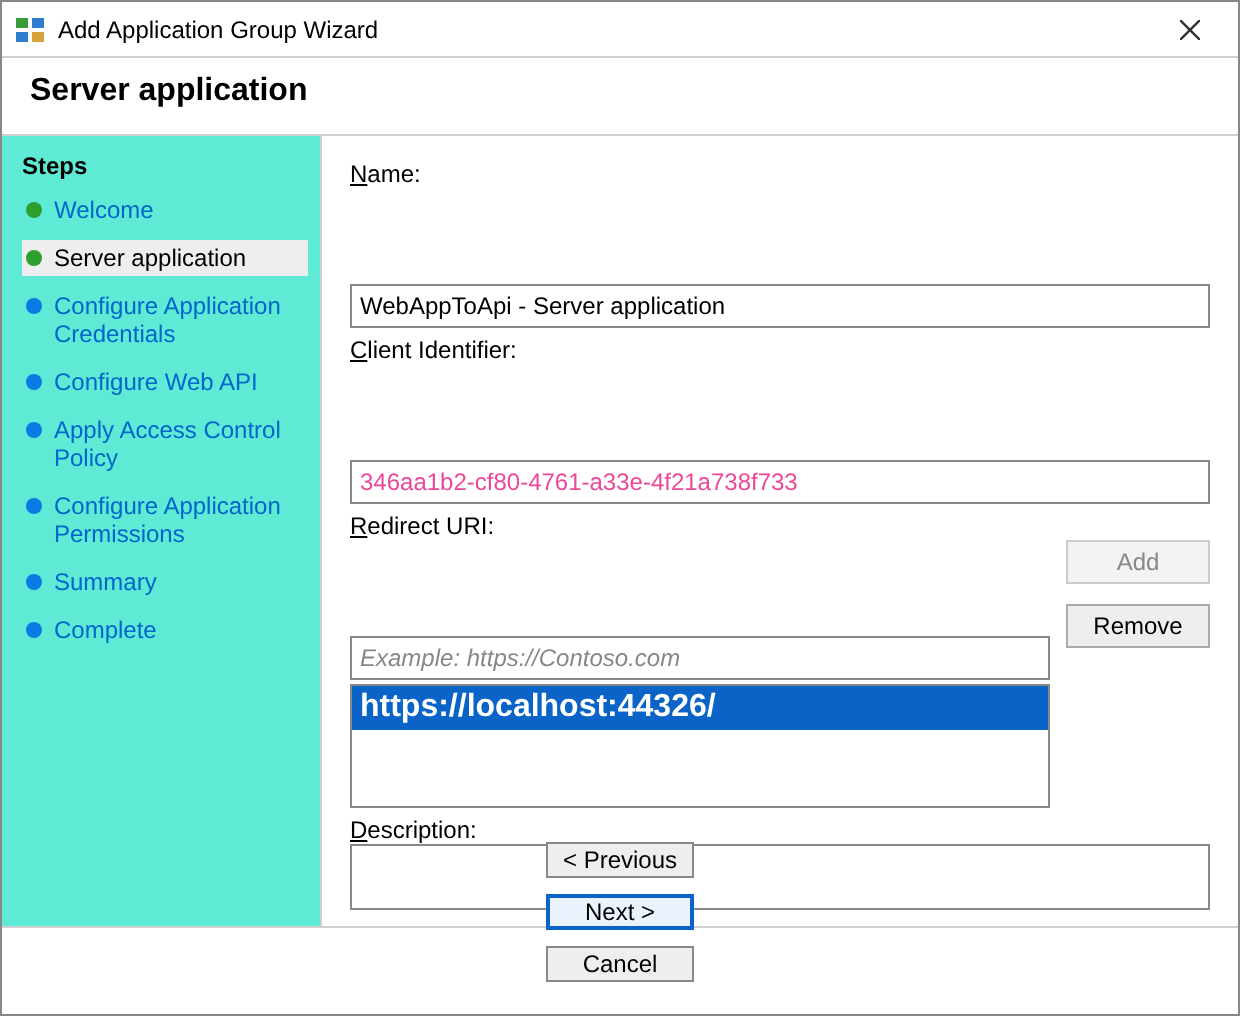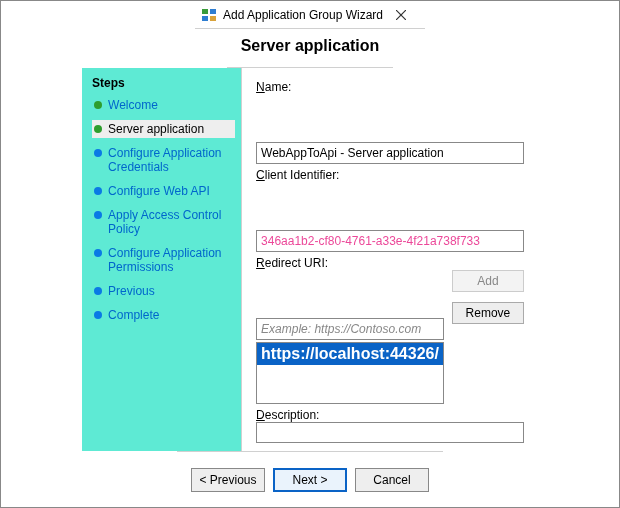--- a/index.html
+++ b/index.html
@@ -9,21 +9,20 @@
     font-family: "Segoe UI", Tahoma, sans-serif;
     font-size:12px;
     color:#000;
     background:#fff;
   }
   .window {
     width:620px; height:508px;
     border:1px solid #888;
     display:flex; flex-direction:column;
     background:#fff;
-    align-items:center;
   }
   
   .titlebar {
     height:28px;
     display:flex; align-items:center;
     padding:0 6px;
     border-bottom:1px solid #d0d0d0;
   }
   .titlebar .app-icon {
     width:16px; height:16px;
@@ -137,25 +136,26 @@
     width:100%;
     border:1px solid #888;
     height:58px;
     resize:none;
     font-family:inherit;
     font-size:12px;
     padding:3px 4px;
   }
   
   .footer {
-    height:56px;
+    height:44px;
     border-top:1px solid #d0d0d0;
     display:flex; align-items:center; justify-content:flex-end;
-    padding:0 14px;
+    padding:16px 14px;
     gap:8px;
+    flex-direction:column;
   }
   .footer button {
     min-width:74px; height:24px;
     border:1px solid #888;
     background:#eee;
     font-size:12px;
     font-family:inherit;
     cursor:default;
   }
   .footer button.default {
@@ -216,21 +216,21 @@
       <div class="step">
         <span class="bullet"></span>
         <span class="label">Apply Access Control Policy</span>
       </div>
       <div class="step">
         <span class="bullet"></span>
         <span class="label">Configure Application Permissions</span>
       </div>
       <div class="step">
         <span class="bullet"></span>
-        <span class="label">Previous</span>
+        <span class="label">Summary</span>
       </div>
       <div class="step">
         <span class="bullet"></span>
         <span class="label">Complete</span>
       </div>
     </div>
 
     <div class="main">
       <div class="fields">
 

